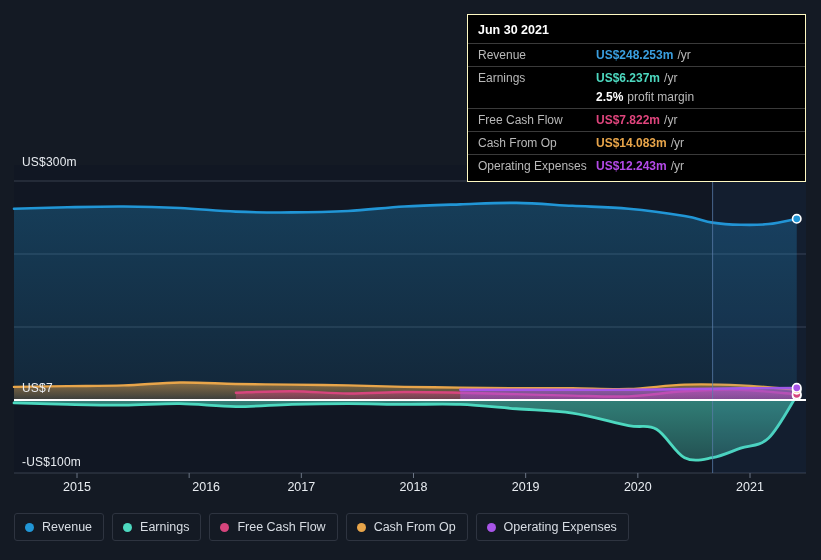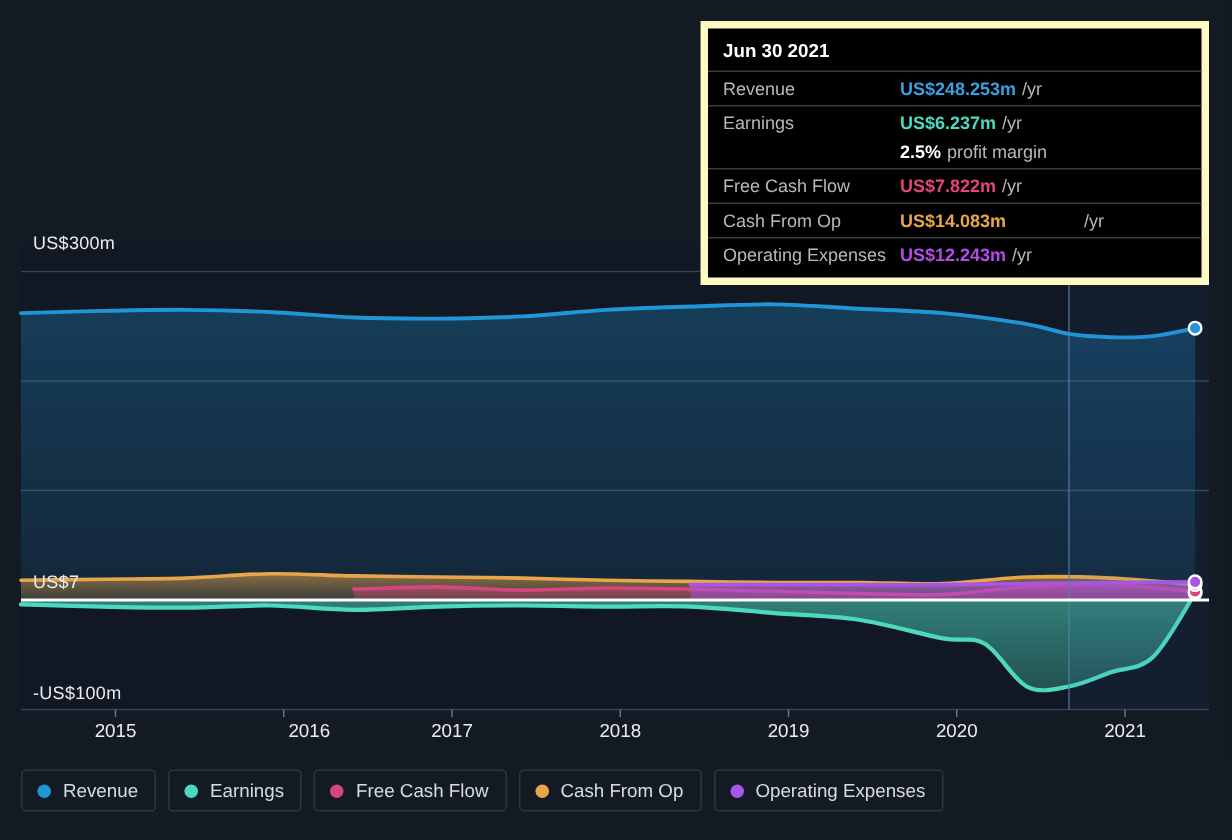--- a/index.html
+++ b/index.html
@@ -12,21 +12,21 @@
   #chart-area{position:absolute;left:0;top:0;width:752px;height:500px;}
   #plot-svg{position:absolute;left:0;top:0;}
 
   .axis-label{position:absolute;color:#e8ecf1;font-size:12px;letter-spacing:.2px;
               white-space:nowrap;}
   .xtick{position:absolute;color:#e8ecf1;font-size:12.5px;top:480px;
          transform:translateX(-50%);white-space:nowrap;}
 
   
   #tooltip{position:absolute;left:467px;top:14px;width:339px;
-           background:#000;border:5px solid #fef9c3;box-sizing:border-box;
+           background:#000;border:1px solid #fef9c3;box-sizing:border-box;
            padding:0 0 4px 0;}
   #tooltip .tt-title{color:#fff;font-size:12.5px;font-weight:bold;
            padding:8px 10px 6px 10px;}
   .tt-row{display:flex;align-items:center;padding:4px 10px 4px 10px;
           border-top:1px solid #3a3a3a;min-height:14px;}
   .tt-label{color:#b9b9b9;font-size:12px;flex:0 0 118px;}
   .tt-val{font-size:12px;font-weight:bold;}
   .tt-unit{color:#b9b9b9;font-size:12px;font-weight:normal;margin-left:4px;}
   .tt-row.sub{border-top:none;padding-top:1px;align-items:center;}
   .tt-row.sub .tt-label{flex:0 0 118px;}
@@ -141,21 +141,21 @@
         </div>
         <div class="tt-row">
           <div class="tt-label">Free Cash Flow</div>
           <div style="display: flex; align-items: baseline;">
             <span class="tt-val" style="color: rgb(224, 69, 125);">US$7.822m</span>
             <span class="tt-unit">/yr</span>
           </div>
         </div>
         <div class="tt-row">
           <div class="tt-label">Cash From Op</div>
-          <div style="display: flex; align-items: flex-start; gap: 48px;">
+          <div style="display: flex; align-items: flex-start;">
             <span class="tt-val" style="color: rgb(232, 165, 74);">US$14.083m</span>
             <span class="tt-unit">/yr</span>
           </div>
         </div>
         <div class="tt-row">
           <div class="tt-label">Operating Expenses</div>
           <div style="display: flex; align-items: baseline;">
             <span class="tt-val" style="color: rgb(180, 74, 232);">US$12.243m</span>
             <span class="tt-unit">/yr</span>
           </div>

